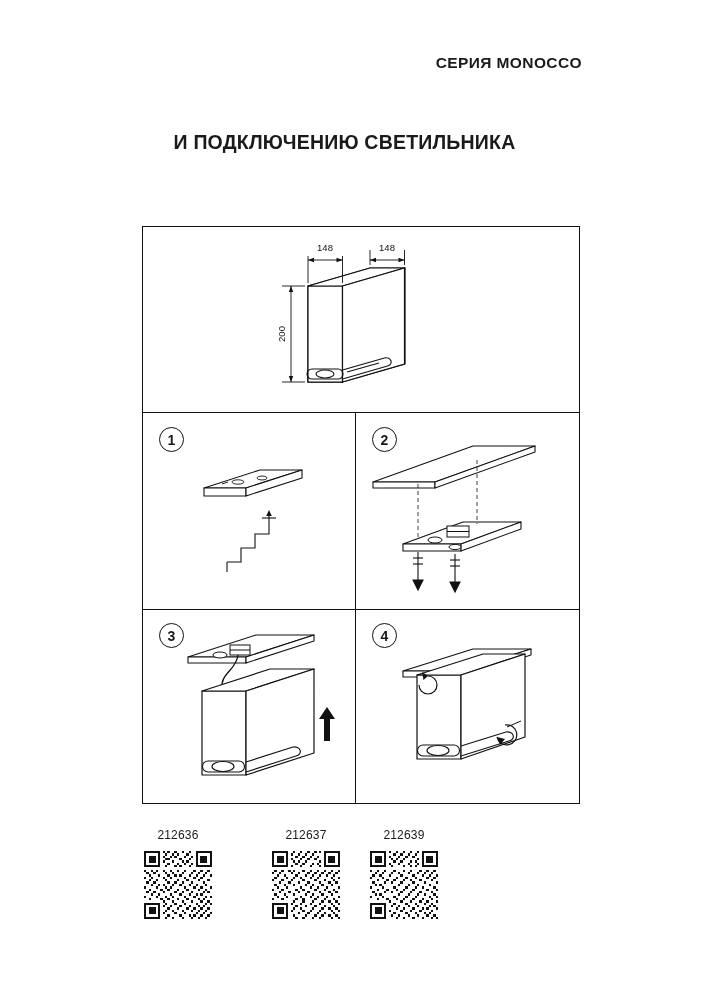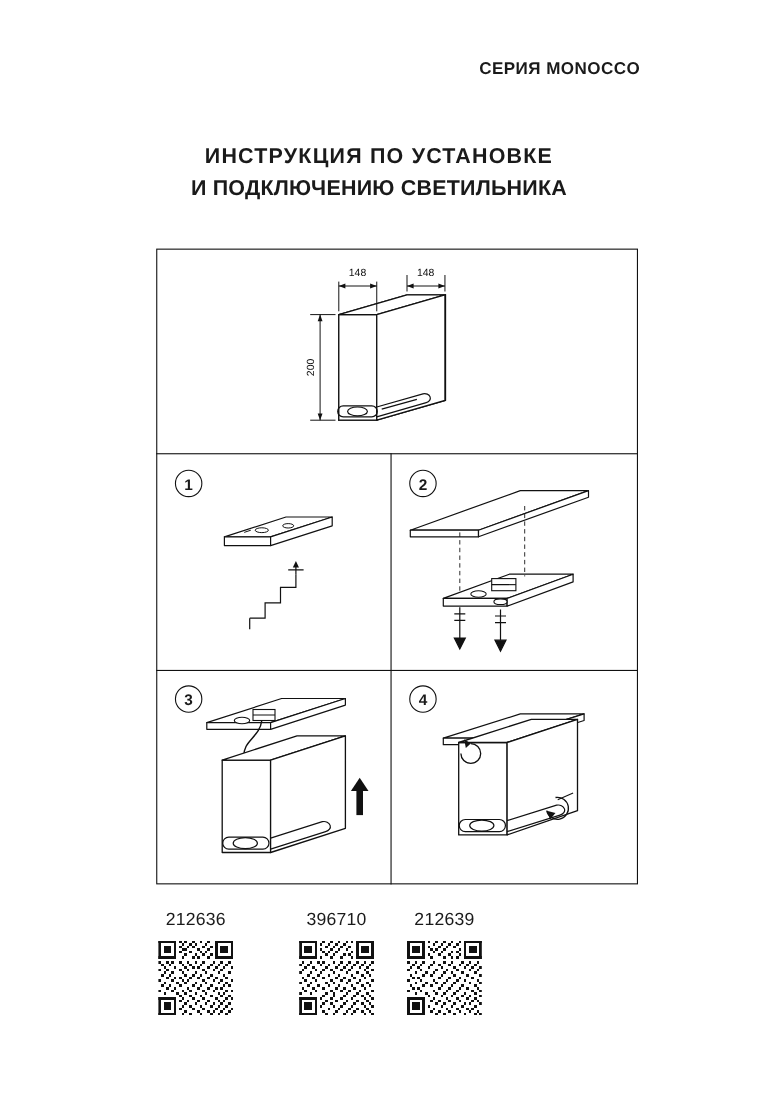--- a/index.html
+++ b/index.html
@@ -124,42 +124,41 @@
     top: 828px;
     width: 438px;
     height: 120px;
   }
   .code-col {
     position: absolute;
     width: 120px;
     text-align: center;
   }
   .code-col .num {
-    font-size: 16px;
+    font-size: 12px;
     letter-spacing: 0.2px;
     margin-bottom: 9px;
   }
   .qr {
     width: 68px;
     height: 68px;
     margin: 0 auto;
     display: block;
   }
 </style>
 </head>
 <body>
 
 <div class="page">
 
   <div class="header">
     <div class="series">СЕРИЯ MONOCCO</div>
   </div>
 
   <div class="title-block">
-    <div class="t1">ИНСТРУКЦИЯ ПО  УСТАНОВКЕ</div>
     <div class="t2">И ПОДКЛЮЧЕНИЮ СВЕТИЛЬНИКА</div>
   </div>
 
   <div class="frame"></div>
   <div class="hr-1"></div>
   <div class="hr-2"></div>
   <div class="vr-1"></div>
 
   <div class="cell" style="left:142px; top:226px; width:498px; height:186px;">
     <svg width="438" height="186" viewBox="0 0 438 186">
@@ -555,21 +554,21 @@
             <rect x="12" y="28" width="1" height="1"></rect>
           <rect x="16" y="28" width="1" height="1"></rect>
             <rect x="20" y="28" width="1" height="1"></rect>
           <rect x="23" y="28" width="1" height="1"></rect>
             <rect x="26" y="28" width="1" height="1"></rect>
         </g>
       </svg>
     </div>
 
     <div class="code-col" style="left:104px; top:0;">
-      <div class="num">396710</div>
+      <div class="num">212637</div>
       <svg class="qr" viewBox="0 0 29 29" shape-rendering="crispEdges">
         <rect width="29" height="29" fill="#fff"></rect>
         <g fill="#111">
           <rect x="0" y="0" width="7" height="1"></rect>
             <rect x="0" y="6" width="7" height="1"></rect>
           <rect x="0" y="0" width="1" height="7"></rect>
             <rect x="6" y="0" width="1" height="7"></rect>
           <rect x="2" y="2" width="3" height="3"></rect>
           <rect x="22" y="0" width="7" height="1"></rect>
             <rect x="22" y="6" width="7" height="1"></rect>

